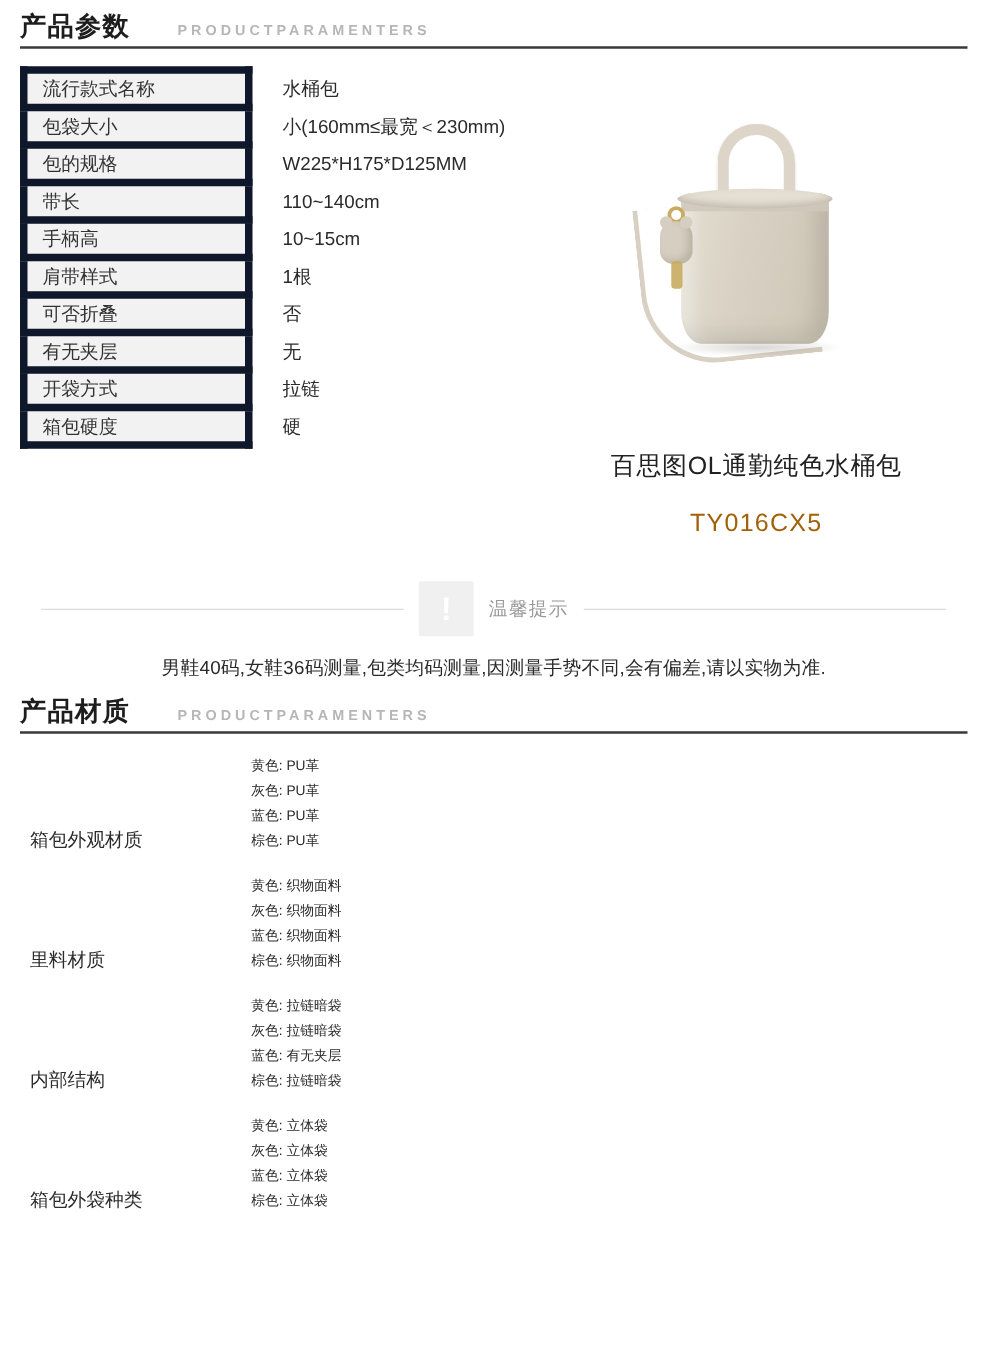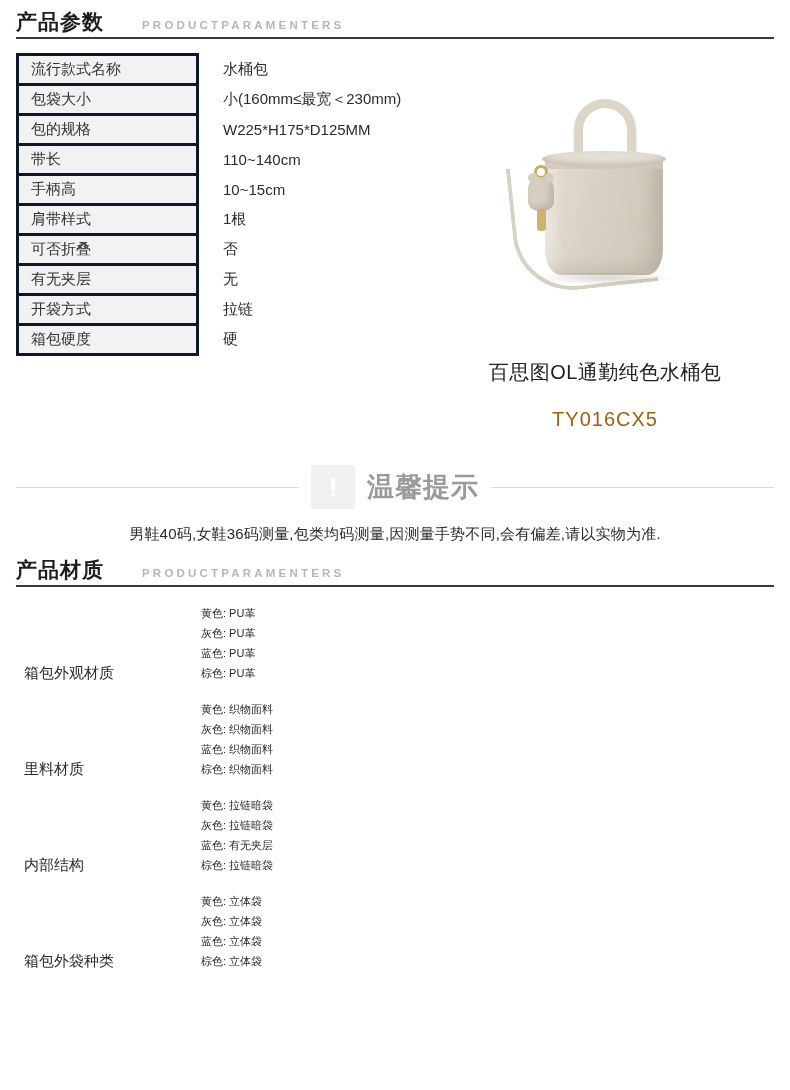--- a/index.html
+++ b/index.html
@@ -61,21 +61,21 @@
   table.params td {
     height: 30px;
     font-size: 15px;
     color: #2c2c2c;
     vertical-align: middle;
     padding: 0;
   }
   table.params td.k {
     width: 180px;
     background: #f2f2f2;
-    border: 3px solid #0f172a;
+    border: 6px solid #0f172a;
     padding-left: 12px;
     color: #333;
   }
   table.params td.v {
     padding-left: 24px;
     border: none;
     color: #2b2b2b;
     font-size: 15px;
   }
 
@@ -239,22 +239,22 @@
     height: 44px;
     background: #f0f0f0;
     color: #ffffff;
     font-size: 26px;
     line-height: 44px;
     font-weight: bold;
     border-radius: 2px;
     text-align: center;
   }
   .tips-title {
-    font-size: 27px;
-    font-weight: bold;
+    font-size: 15px;
+    font-weight: normal;
     color: #9a9a9a;
     letter-spacing: 1px;
   }
   .tips-text {
     margin-top: 16px;
     font-size: 15px;
     color: #2a2a2a;
     letter-spacing: .2px;
   }
 

